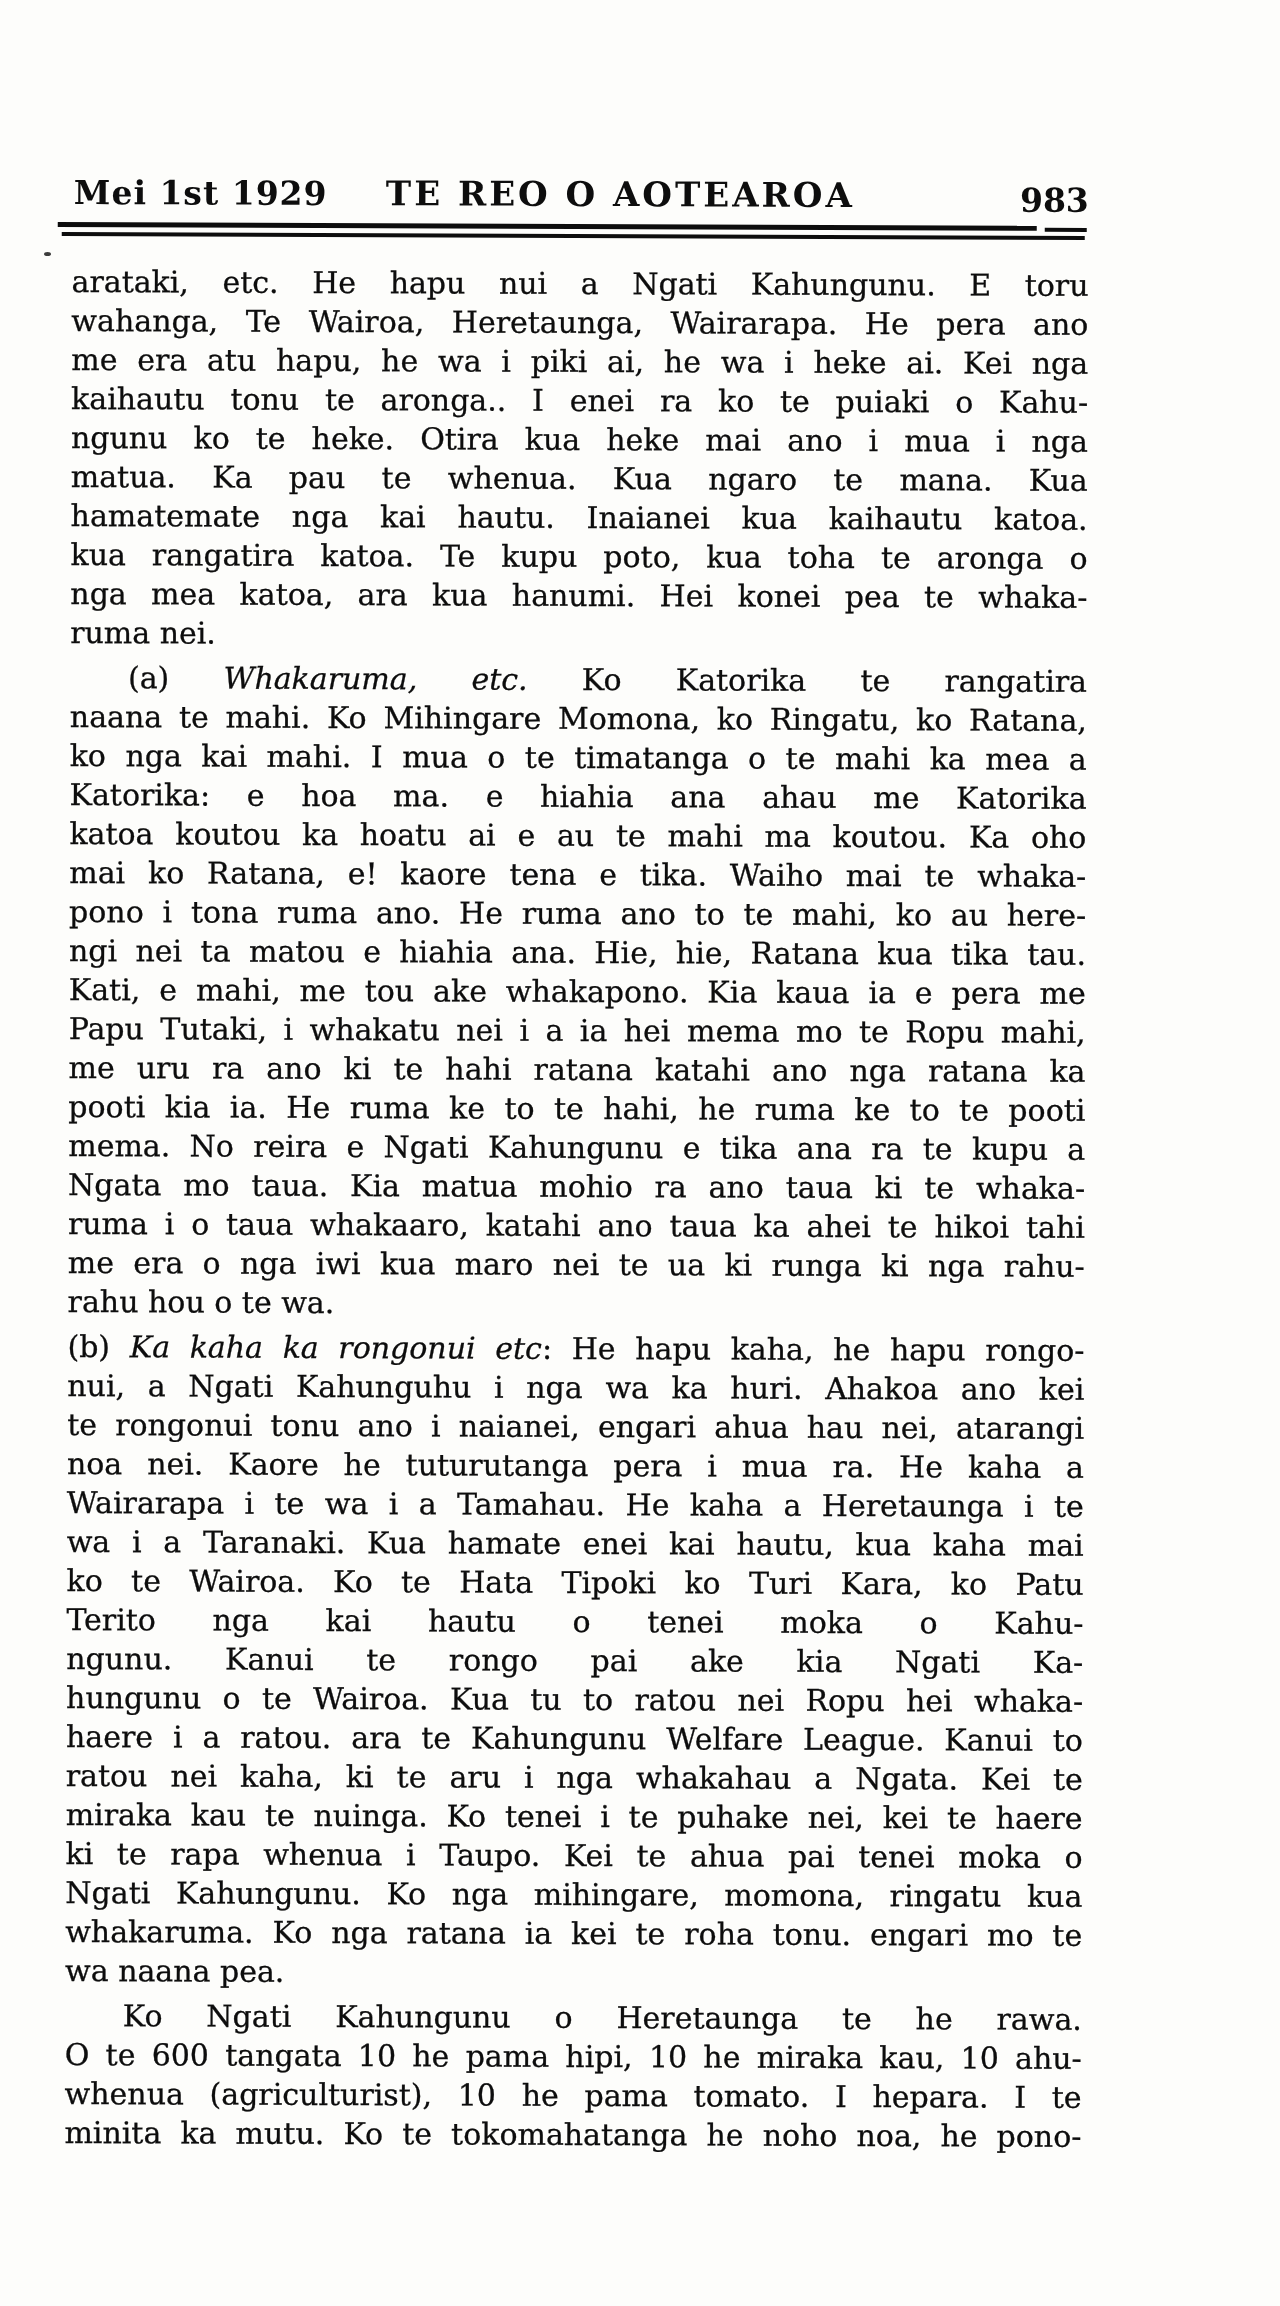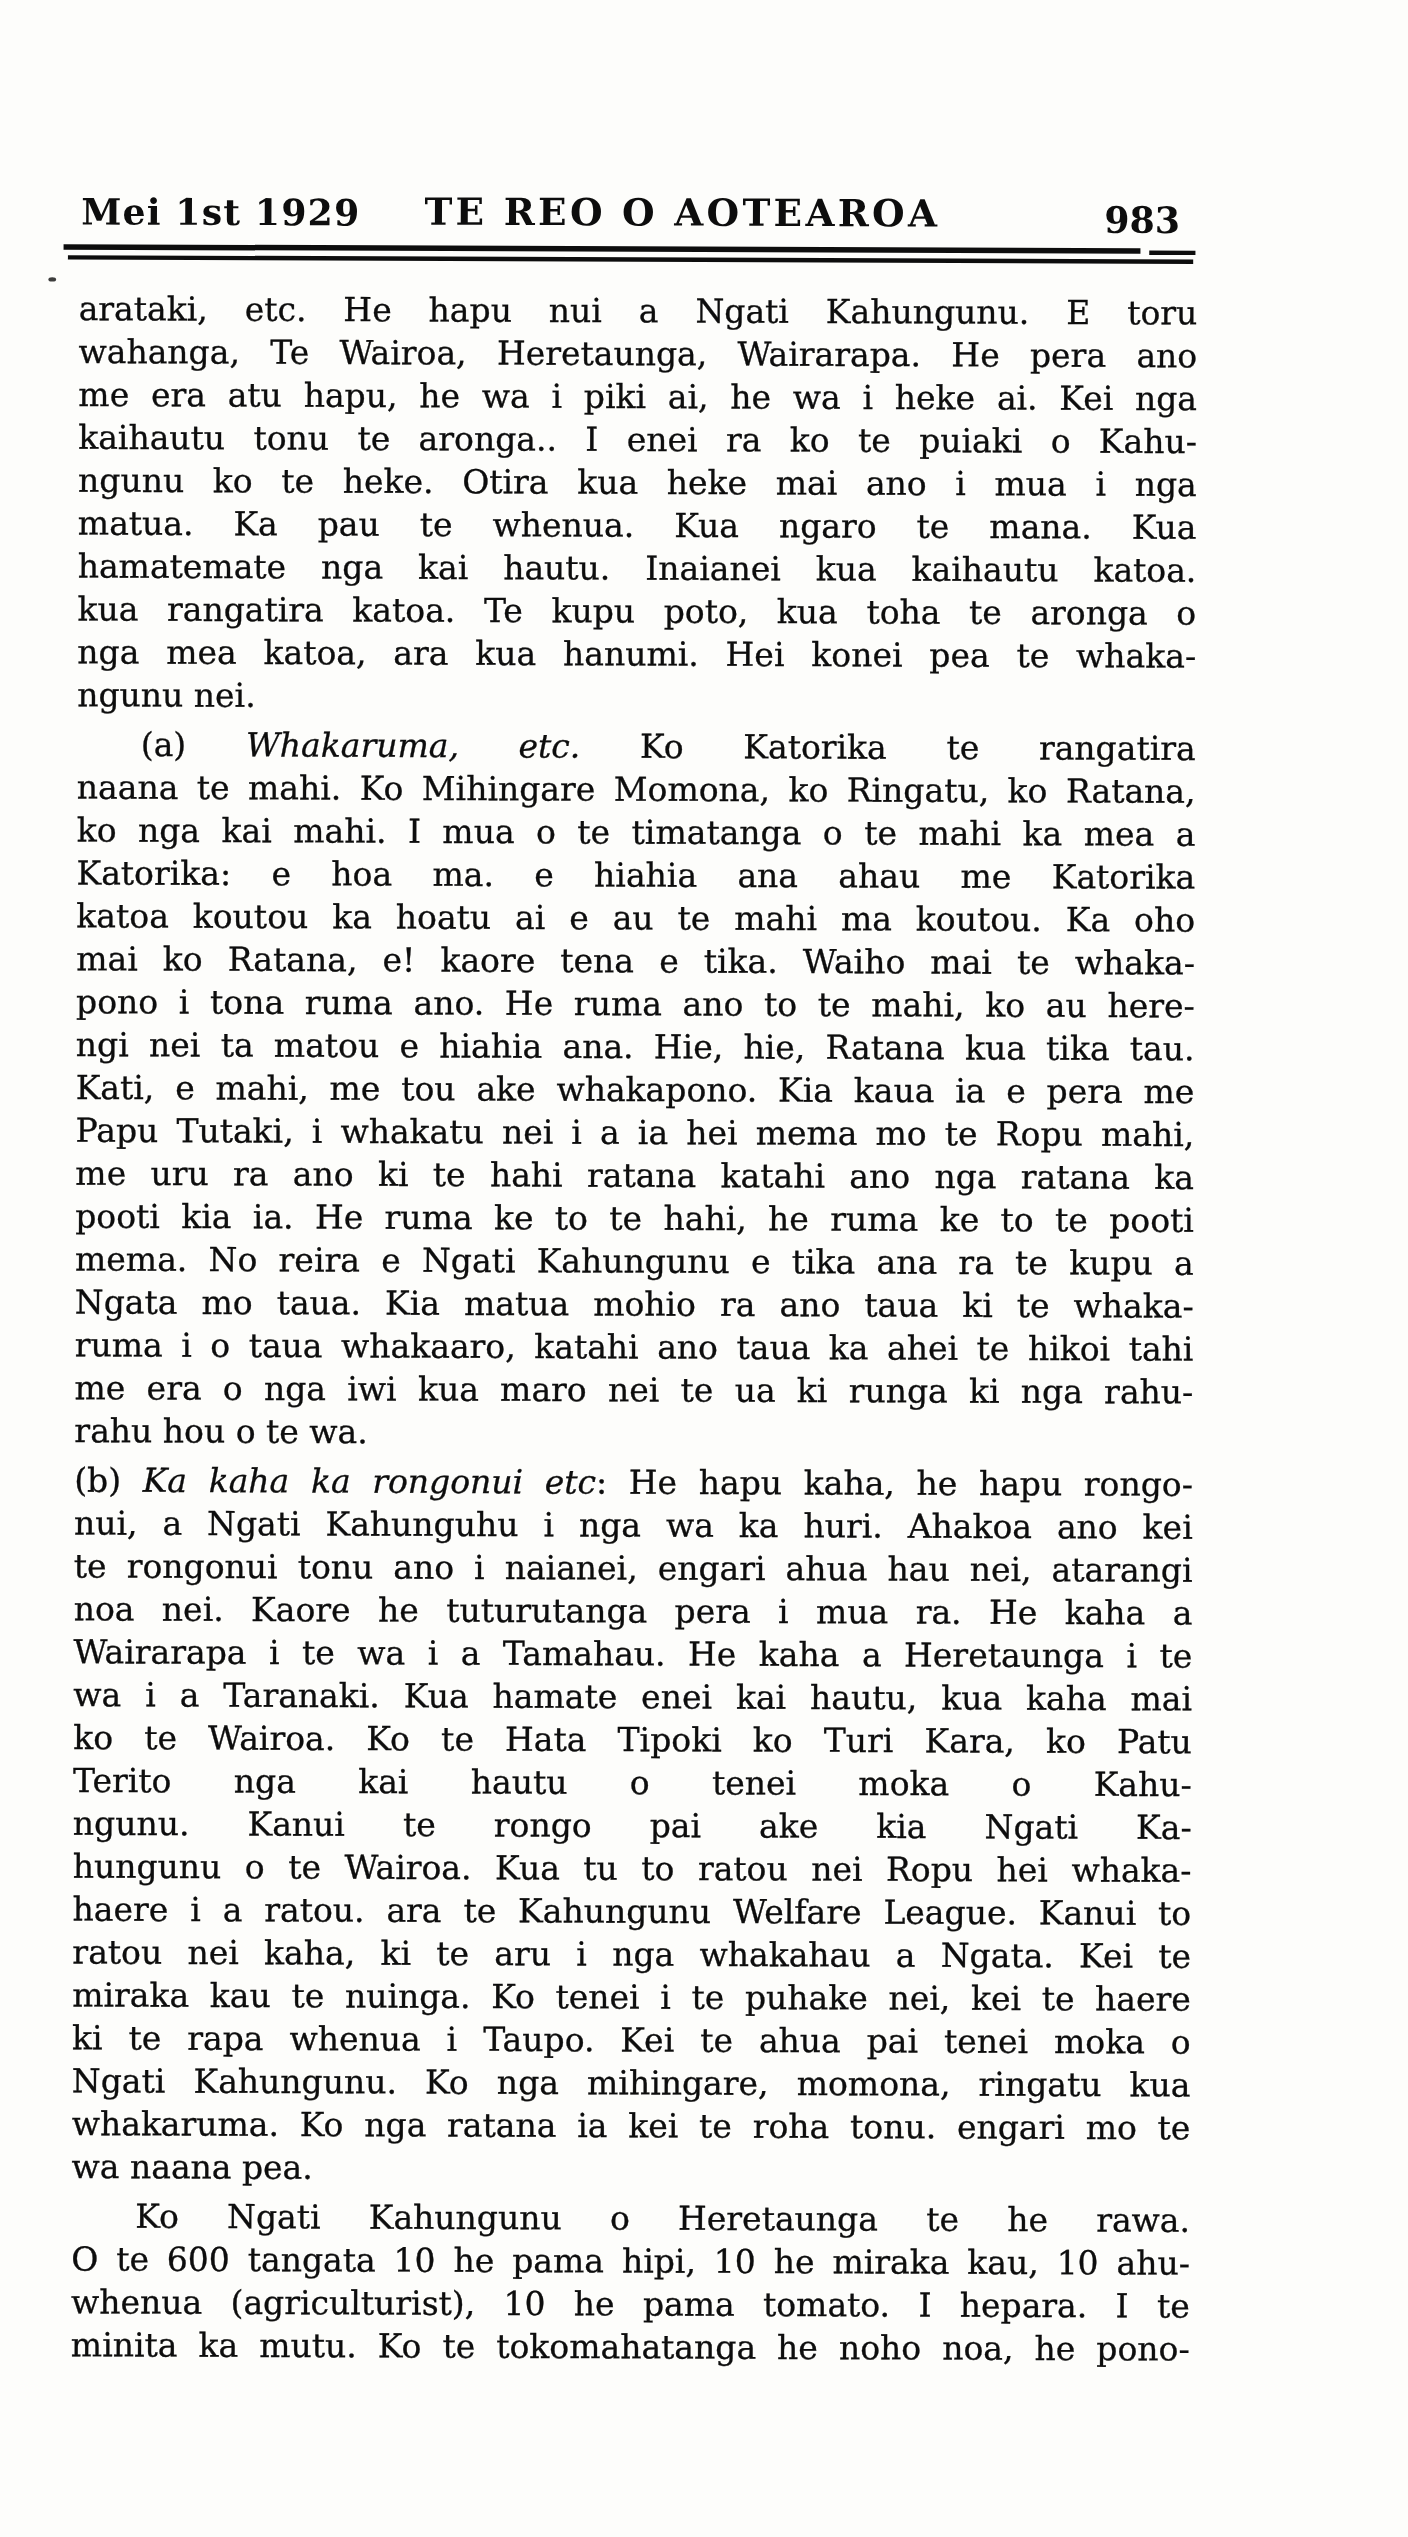--- a/index.html
+++ b/index.html
@@ -33,21 +33,21 @@
   }
   .issue-date{
     position:absolute;left:2px;bottom:0;
     font-size:33px;letter-spacing:1px;
   }
   .page-title{
     position:absolute;left:314px;bottom:0;
     font-size:34px;letter-spacing:3px;
   }
   .page-number{
-    position:absolute;right:16px;bottom:-4px;
+    position:absolute;right:0;bottom:-4px;
     font-size:33px;
     margin-top:22px;
   }
   
   .rules{
     position:relative;
     margin:10px 0 0 -14px;
     width:calc(100% + 14px);
     height:14px;
   }
@@ -110,21 +110,21 @@
         <div class="paragraph">
           <div class="line"><span>arataki, etc. He hapu nui a Ngati Kahungunu. E toru</span></div>
           <div class="line"><span>wahanga, Te Wairoa, Heretaunga, Wairarapa. He pera ano</span></div>
           <div class="line"><span>me era atu hapu, he wa i piki ai, he wa i heke ai. Kei nga</span></div>
           <div class="line"><span>kaihautu tonu te aronga.. I enei ra ko te puiaki o Kahu-</span></div>
           <div class="line"><span>ngunu ko te heke. Otira kua heke mai ano i mua i nga</span></div>
           <div class="line"><span>matua. Ka pau te whenua. Kua ngaro te mana. Kua</span></div>
           <div class="line"><span>hamatemate nga kai hautu. Inaianei kua kaihautu katoa.</span></div>
           <div class="line"><span>kua rangatira katoa. Te kupu poto, kua toha te aronga o</span></div>
           <div class="line"><span>nga mea katoa, ara kua hanumi. Hei konei pea te whaka-</span></div>
-          <div class="line endline"><span>ngunu nei.</span></div>
+          <div class="line endline"><span>ruma nei.</span></div>
         </div>
         <div class="paragraph">
           <div class="line indent"><span>(a) </span><span class="it">Whakaruma, etc.</span><span> Ko Katorika te rangatira</span></div>
           <div class="line"><span>naana te mahi. Ko Mihingare Momona, ko Ringatu, ko Ratana,</span></div>
           <div class="line"><span>ko nga kai mahi. I mua o te timatanga o te mahi ka mea a</span></div>
           <div class="line"><span>Katorika: e hoa ma. e hiahia ana ahau me Katorika</span></div>
           <div class="line"><span>katoa koutou ka hoatu ai e au te mahi ma koutou. Ka oho</span></div>
           <div class="line"><span>mai ko Ratana, e! kaore tena e tika. Waiho mai te whaka-</span></div>
           <div class="line"><span>pono i tona ruma ano. He ruma ano to te mahi, ko au here-</span></div>
           <div class="line"><span>ngi nei ta matou e hiahia ana. Hie, hie, Ratana kua tika tau.</span></div>

